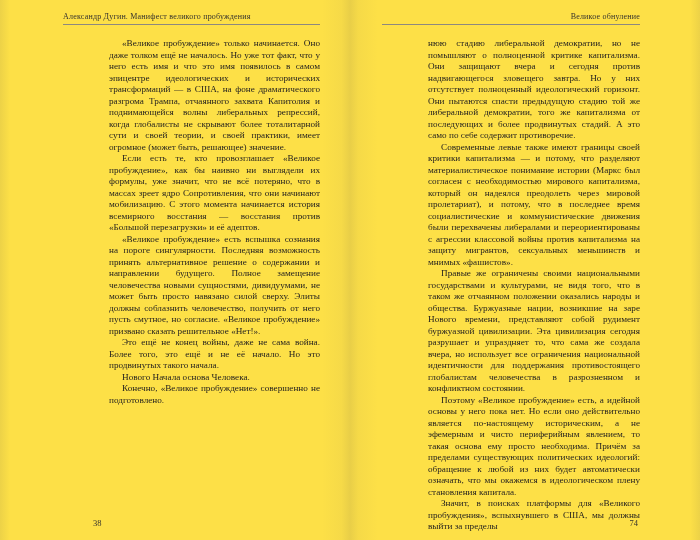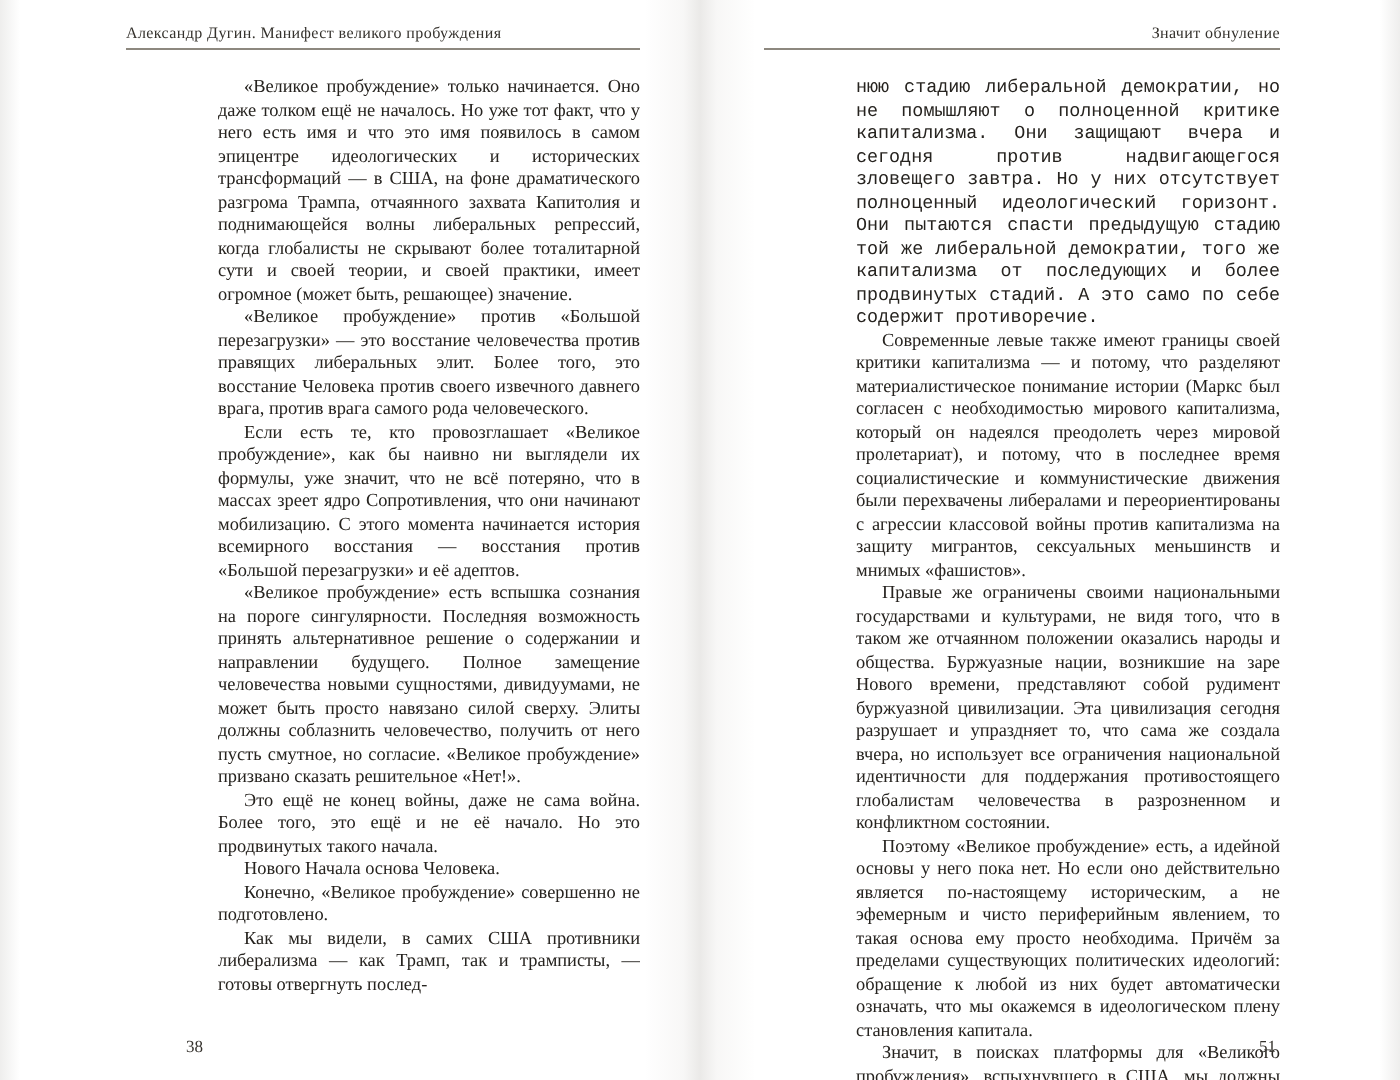--- a/index.html
+++ b/index.html
@@ -1,75 +1,73 @@
 <!DOCTYPE html>
 <html lang="ru"><head>
 <meta charset="utf-8">
 <style>
   * { margin:0; padding:0; box-sizing:border-box; }
   html, body { width:700px; height:540px; }
   body { background:#eceae6; font-family:"Liberation Serif", serif; overflow:hidden; }
 
-  .spread { position:relative; width:700px; height:540px; background:#ffffff; display:flex; overflow:hidden; }
+  .spread { position:relative; width:700px; height:540px; background:#fde047; display:flex; overflow:hidden; }
 
   .gutter { position:absolute; top:0; bottom:0; left:50%; width:56px; transform:translateX(-50%);
     background:linear-gradient(90deg, rgba(110,100,85,0) 0%, rgba(110,100,85,0.05) 35%, rgba(95,88,75,0.13) 50%, rgba(110,100,85,0.05) 65%, rgba(110,100,85,0) 100%);
     pointer-events:none; }
   .edge-left, .edge-right { position:absolute; top:0; bottom:0; width:10px; pointer-events:none; }
   .edge-left  { left:0;  background:linear-gradient(90deg,  rgba(90,85,75,0.10), rgba(90,85,75,0)); }
   .edge-right { right:0; background:linear-gradient(270deg, rgba(90,85,75,0.10), rgba(90,85,75,0)); }
 
   .page { position:relative; width:350px; height:540px; }
   .page.left  { padding:12px 30px 0 63px; }
   .page.right { padding:12px 60px 0 32px; }
 
   .running-head { font-size:8px; color:#35322d; letter-spacing:0.2px; white-space:nowrap; }
   .page.right .running-head { text-align:right; }
   .head-rule { height:1px; background:#8d887f; margin-top:3px; margin-bottom:13px; }
 
   .page-body { font-size:9.2px; line-height:11.5px; color:#26231f; text-align:justify;
     hyphens:auto; -webkit-hyphens:auto; }
   .para { text-indent:13px;margin-left:46px; }
-  .para.noindent { text-indent:0;font-family:Liberation Mono, monospace; }
+  .para.noindent { text-indent:0; }
 
   .page-number { position:absolute; bottom:12px; font-size:8.5px; color:#35322d; }
   .page.left  .page-number { left:93px;text-align:center; }
   .page.right .page-number { right:62px; }
 </style>
 </head>
 <body>
 
 <div class="spread">
 
   <div class="page left">
     <div class="running-head">Александр Дугин. Манифест великого пробуждения</div>
     <div class="head-rule"></div>
     <div class="page-body" lang="ru">
         <p class="para">«Великое пробуждение» только начинается. Оно даже толком ещё не началось. Но уже тот факт, что у него есть имя и что это имя появилось в самом эпицентре идеологических и исторических трансформаций — в США, на фоне драматического разгрома Трампа, отчаянного захвата Капитолия и поднимающейся волны либеральных репрессий, когда глобалисты не скрывают более тоталитарной сути и своей теории, и своей практики, имеет огромное (может быть, решающее) значение.</p>
-        <p class="para">«Великое пробуждение» против «Большой перезагрузки» — это восстание человечества против правящих либеральных элит. Более того, это восстание Человека против своего извечного давнего врага, против врага самого рода человеческого.</p>
         <p class="para">Если есть те, кто провозглашает «Великое пробуждение», как бы наивно ни выглядели их формулы, уже значит, что не всё потеряно, что в массах зреет ядро Сопротивления, что они начинают мобилизацию. С этого момента начинается история всемирного восстания — восстания против «Большой перезагрузки» и её адептов.</p>
         <p class="para">«Великое пробуждение» есть вспышка сознания на пороге сингулярности. Последняя возможность принять альтернативное решение о содержании и направлении будущего. Полное замещение человечества новыми сущностями, дивидуумами, не может быть просто навязано силой сверху. Элиты должны соблазнить человечество, получить от него пусть смутное, но согласие. «Великое пробуждение» призвано сказать решительное «Нет!».</p>
         <p class="para">Это ещё не конец войны, даже не сама война. Более того, это ещё и не её начало. Но это продвинутых такого начала.</p>
         <p class="para">Нового Начала основа Человека.</p>
         <p class="para">Конечно, «Великое пробуждение» совершенно не подготовлено.</p>
-        <p class="para">Как мы видели, в самих США противники либерализма — как Трамп, так и трамписты, — готовы отвергнуть послед-</p>
       </div>
     <div class="page-number">38</div>
   </div>
 
   <div class="page right">
-    <div class="running-head">Значит обнуление</div>
+    <div class="running-head">Великое обнуление</div>
     <div class="head-rule"></div>
     <div class="page-body" lang="ru">
         <p class="para noindent">нюю стадию либеральной демократии, но не помышляют о полноценной критике капитализма. Они защищают вчера и сегодня против надвигающегося зловещего завтра. Но у них отсутствует полноценный идеологический горизонт. Они пытаются спасти предыдущую стадию той же либеральной демократии, того же капитализма от последующих и более продвинутых стадий. А это само по себе содержит противоречие.</p>
         <p class="para">Современные левые также имеют границы своей критики капитализма — и потому, что разделяют материалистическое понимание истории (Маркс был согласен с необходимостью мирового капитализма, который он надеялся преодолеть через мировой пролетариат), и потому, что в последнее время социалистические и коммунистические движения были перехвачены либералами и переориентированы с агрессии классовой войны против капитализма на защиту мигрантов, сексуальных меньшинств и мнимых «фашистов».</p>
         <p class="para">Правые же ограничены своими национальными государствами и культурами, не видя того, что в таком же отчаянном положении оказались народы и общества. Буржуазные нации, возникшие на заре Нового времени, представляют собой рудимент буржуазной цивилизации. Эта цивилизация сегодня разрушает и упраздняет то, что сама же создала вчера, но использует все ограничения национальной идентичности для поддержания противостоящего глобалистам человечества в разрозненном и конфликтном состоянии.</p>
         <p class="para">Поэтому «Великое пробуждение» есть, а идейной основы у него пока нет. Но если оно действительно является по-настоящему историческим, а не эфемерным и чисто периферийным явлением, то такая основа ему просто необходима. Причём за пределами существующих политических идеологий: обращение к любой из них будет автоматически означать, что мы окажемся в идеологическом плену становления капитала.</p>
         <p class="para">Значит, в поисках платформы для «Великого пробуждения», вспыхнувшего в США, мы должны выйти за пределы</p>
       </div>
-    <div class="page-number">51</div>
+    <div class="page-number">74</div>
   </div>
 
   <div class="gutter"></div>
   <div class="edge-left"></div>
   <div class="edge-right"></div>
 
 </div>
 
 </body></html>

